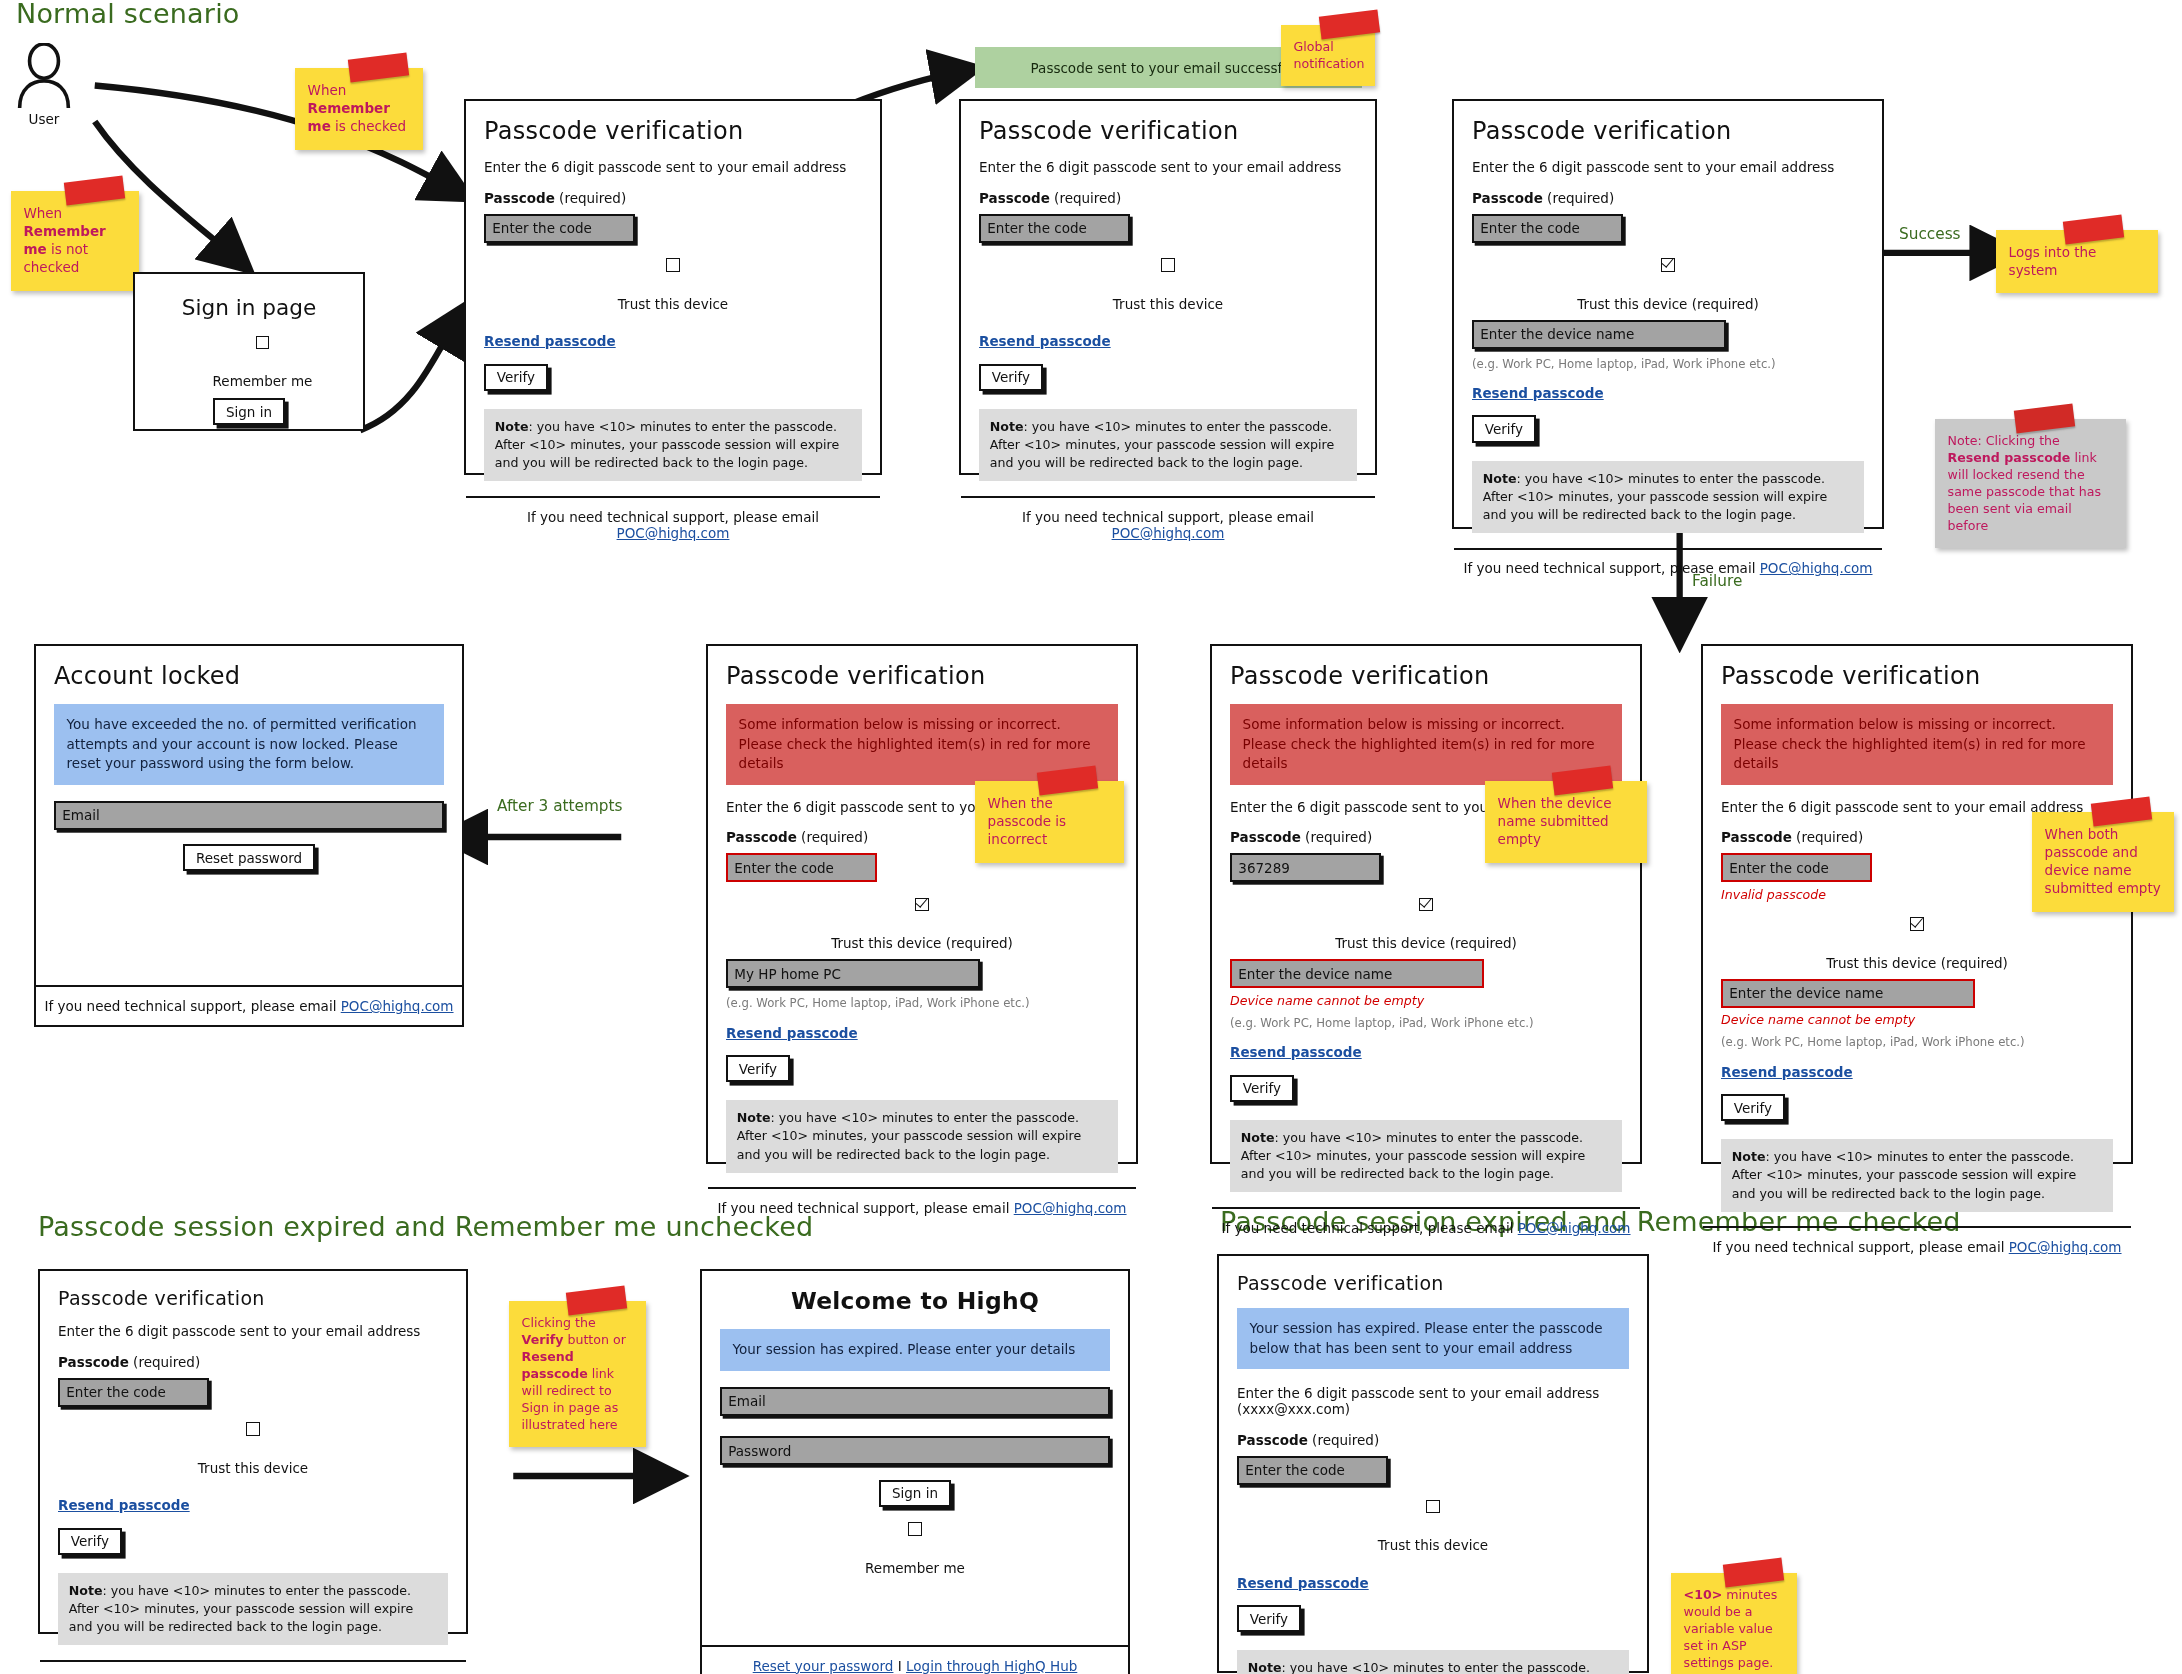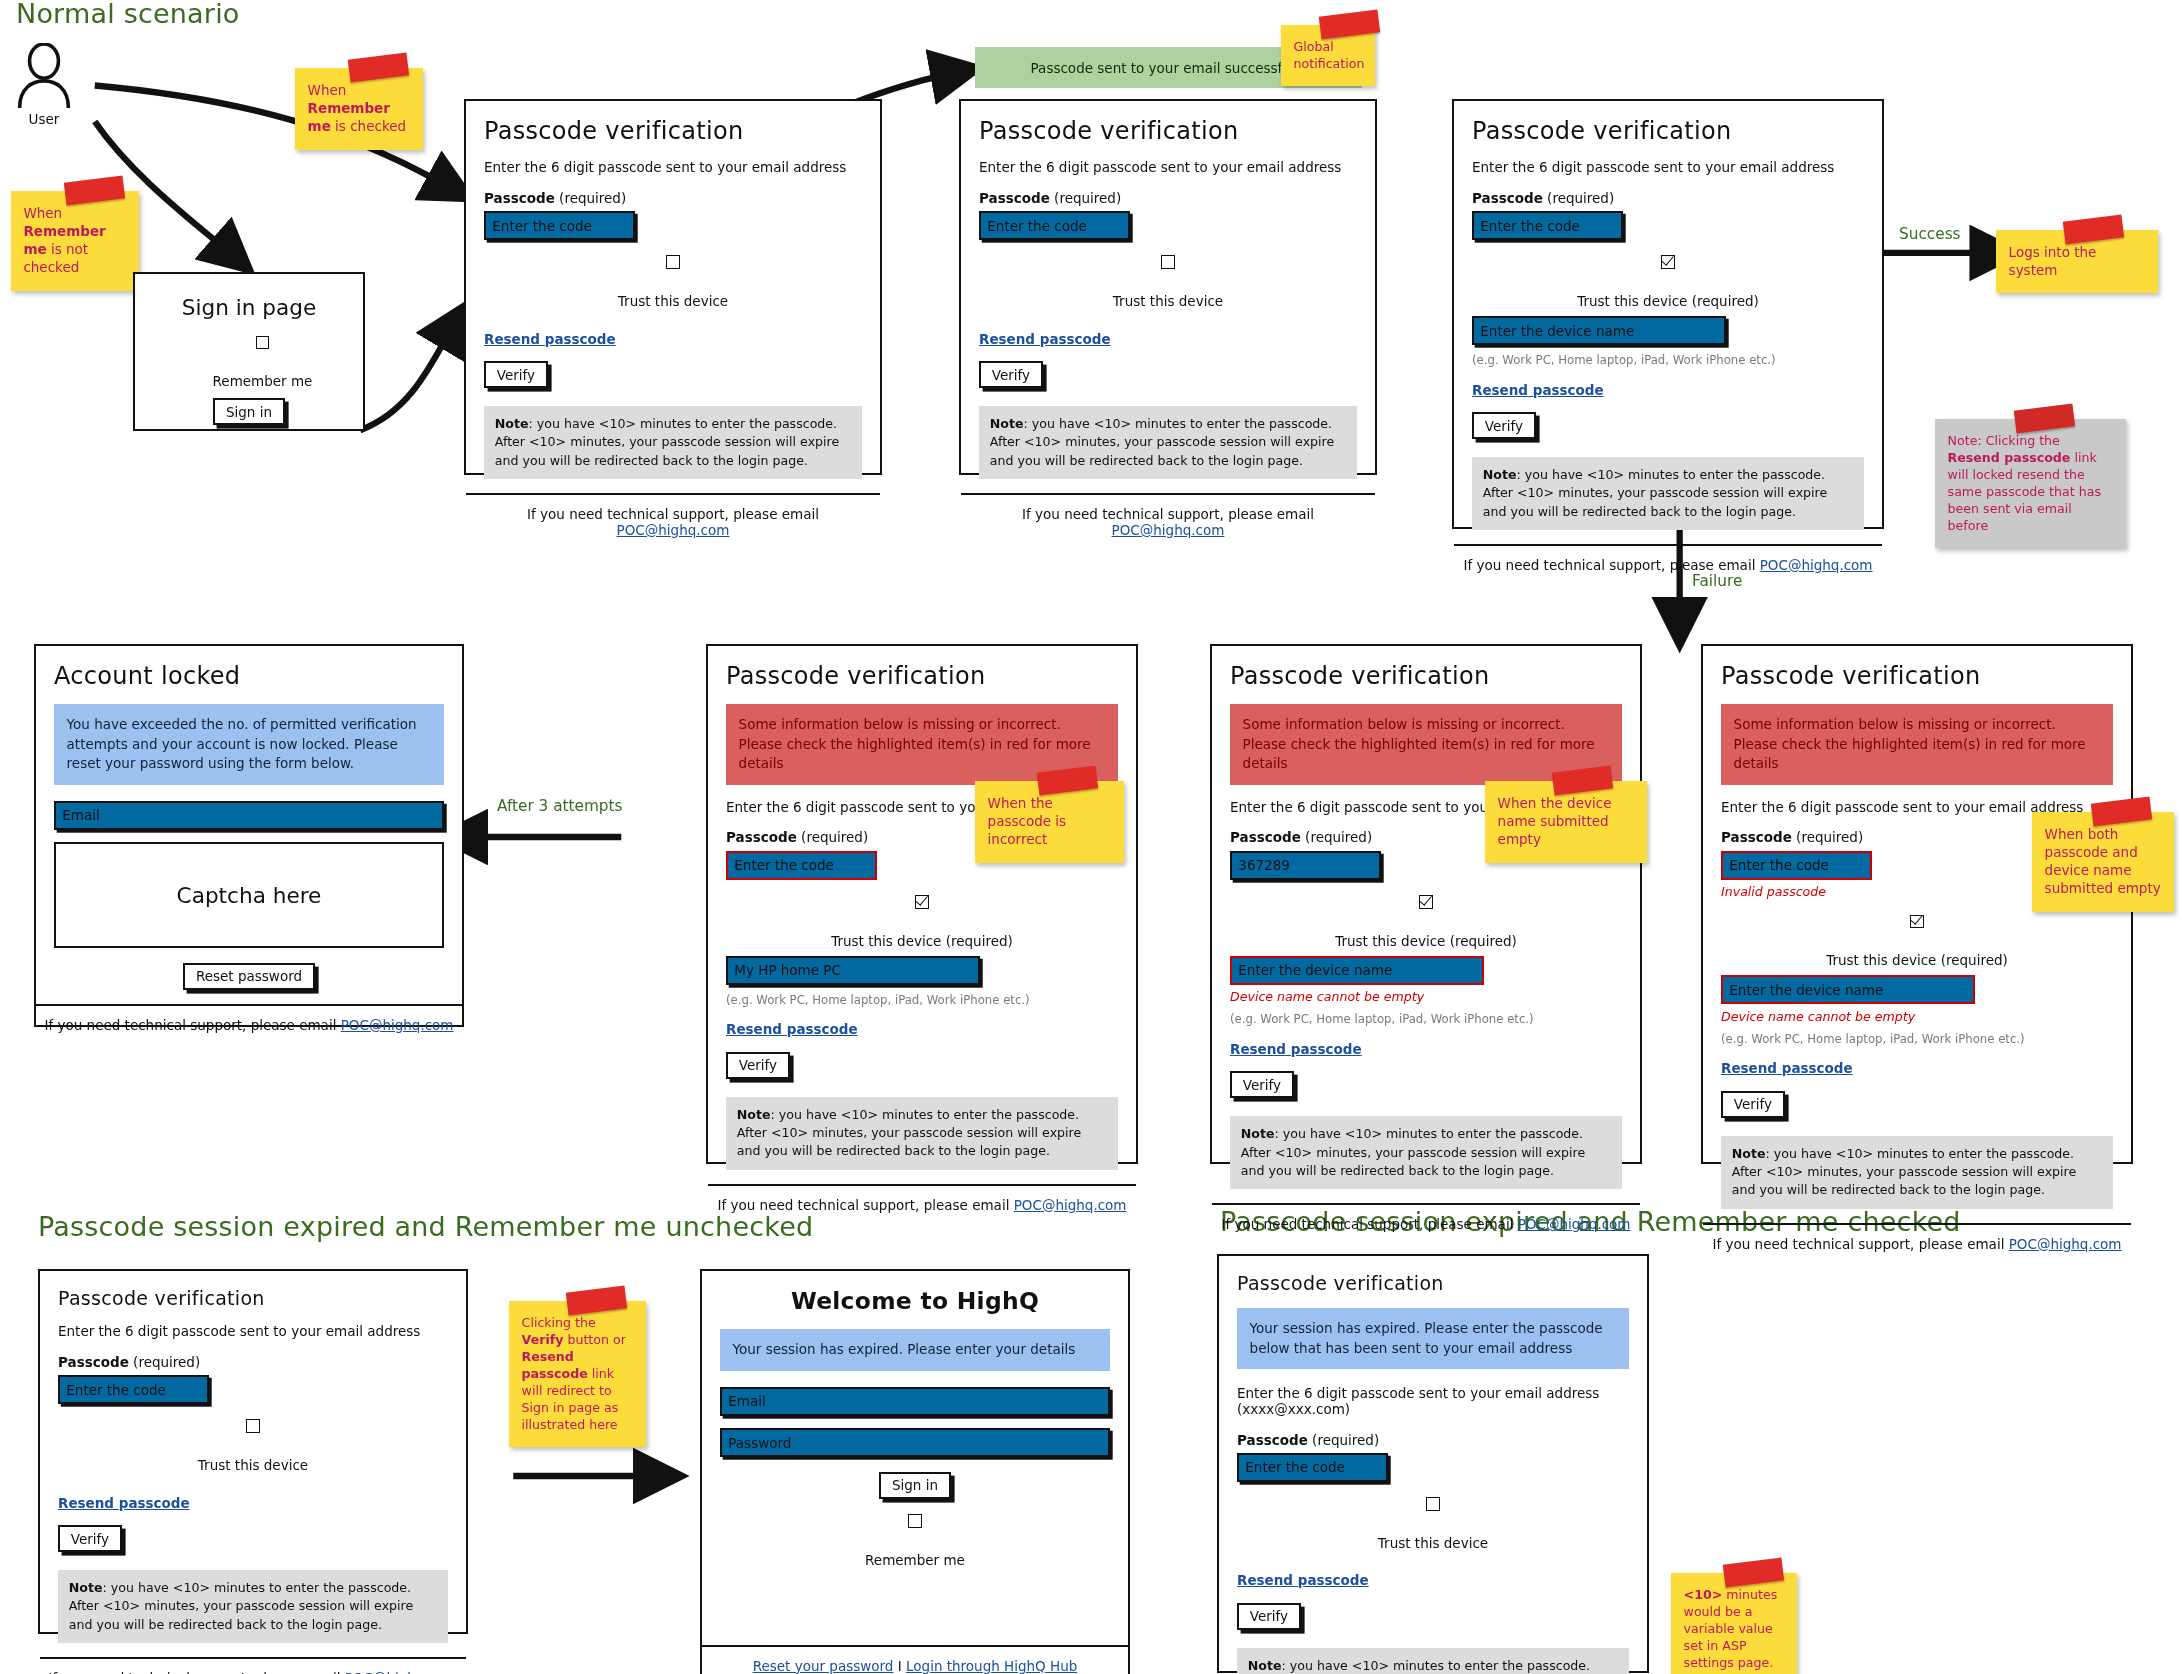--- a/index.html
+++ b/index.html
@@ -45,26 +45,27 @@
   }
   .card-title.small { font-size: 19px; }
   .card-title.center { text-align:center; font-weight:700; font-size:23.4px;}
   .lead { font-size:13.5px; color:#111; margin: 0 0 14.4px 0; }
   .field-label { font-size:13.5px; color:#111; margin:0 0 5.4px 0; }
   .field-label b { font-weight:700; }
   .field-label span.req { font-weight:400; }
 
   .tbox {
     border:2.7px solid #111;
-    background:#0369a1;
+    background:#a3a3a3;
     font-size:13.5px;
     color:#111;
     padding:4.5px 6.3px;
     box-shadow: 2.7px 2.7px 0 #111;
     display:block;
+    margin-top:8px;
   }
   .tbox.err { border-color:#cc0000; box-shadow:none; }
   .w-code { width: 151px; }
   .w-dev  { width: 254px; }
   .w-full { width: 100%; }
 
   .chk-row { display:flex; align-items:center; gap:24px; margin: 15.3px 0 7.2px 0; font-size:13.5px; color:#111;flex-direction:column;}
   .chk {
     width:13.5px; height:13.5px; border:1.8px solid #111; background:#fff;
     display:inline-block; position:relative; flex:0 0 auto;
@@ -275,21 +276,20 @@
 <div class="abs sticky gray" style="left:1935px; top:419px; width:191px; font-size:12.6px;">
   <div class="tape b"></div>
   <span>Note: Clicking the </span><b>Resend passcode</b><span> link will locked resend the same passcode that has been sent via email before</span>
 </div>
 
 <div class="abs card" style="left:34px; top:644px; width:430px; height:383px;">
   <div class="card-body">
     <h2 class="card-title">Account locked</h2>
     <div class="banner-blue">You have exceeded the no. of permitted verification attempts and your account is now locked. Please reset your password using the form below.</div>
     <span class="tbox w-full" style="box-shadow:2.7px 2.7px 0 #111;">Email</span>
-    <div style="border:2.7px solid #111;height:106px;margin-top:12.6px;display:flex;align-items:center;justify-content:center;font-size:21.6px;color:#111;">Captcha here</div>
     <div style="text-align:center;">
       <button class="btn">Reset password</button>
     </div>
   </div>
   <div class="card-footer">
     <span>If you need technical support, please email </span><a class="link">POC@highq.com</a>
   </div>
 </div>
 
 <div class="abs card" style="left:706px; top:644px; width:432px; height:520px;">

